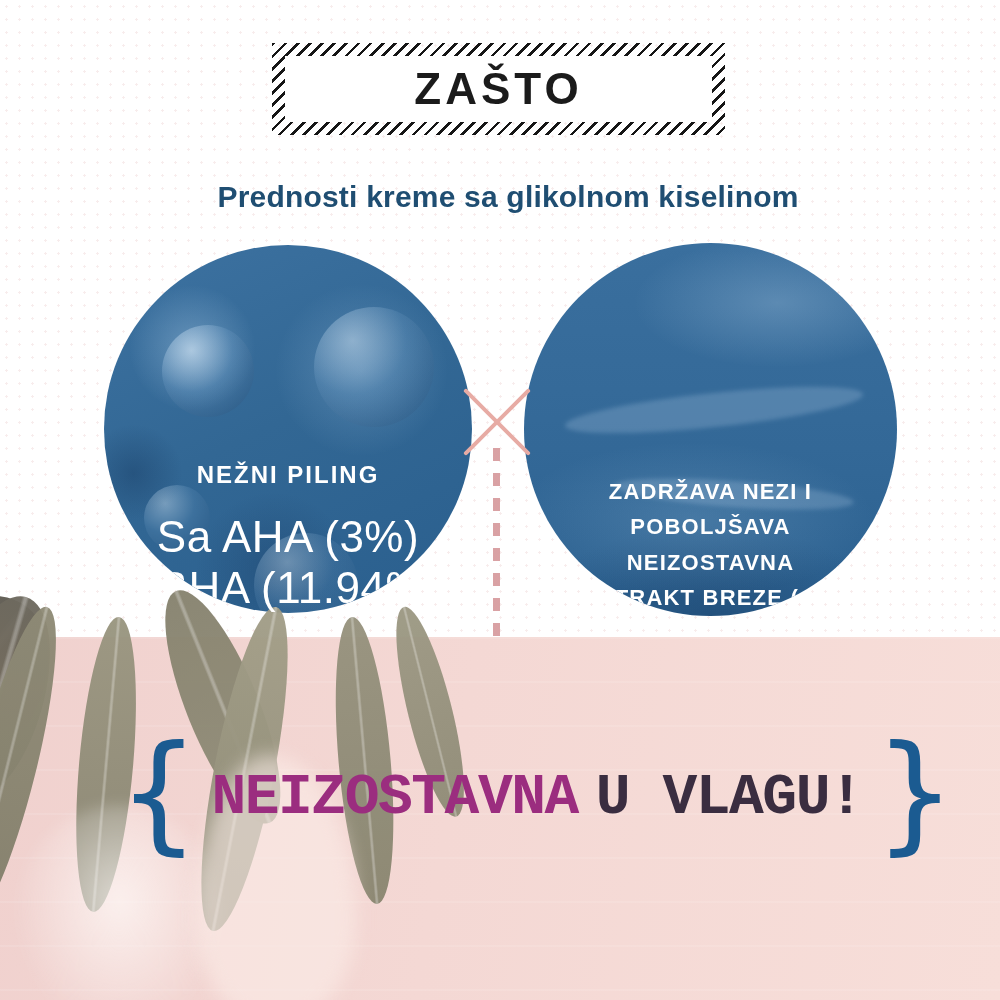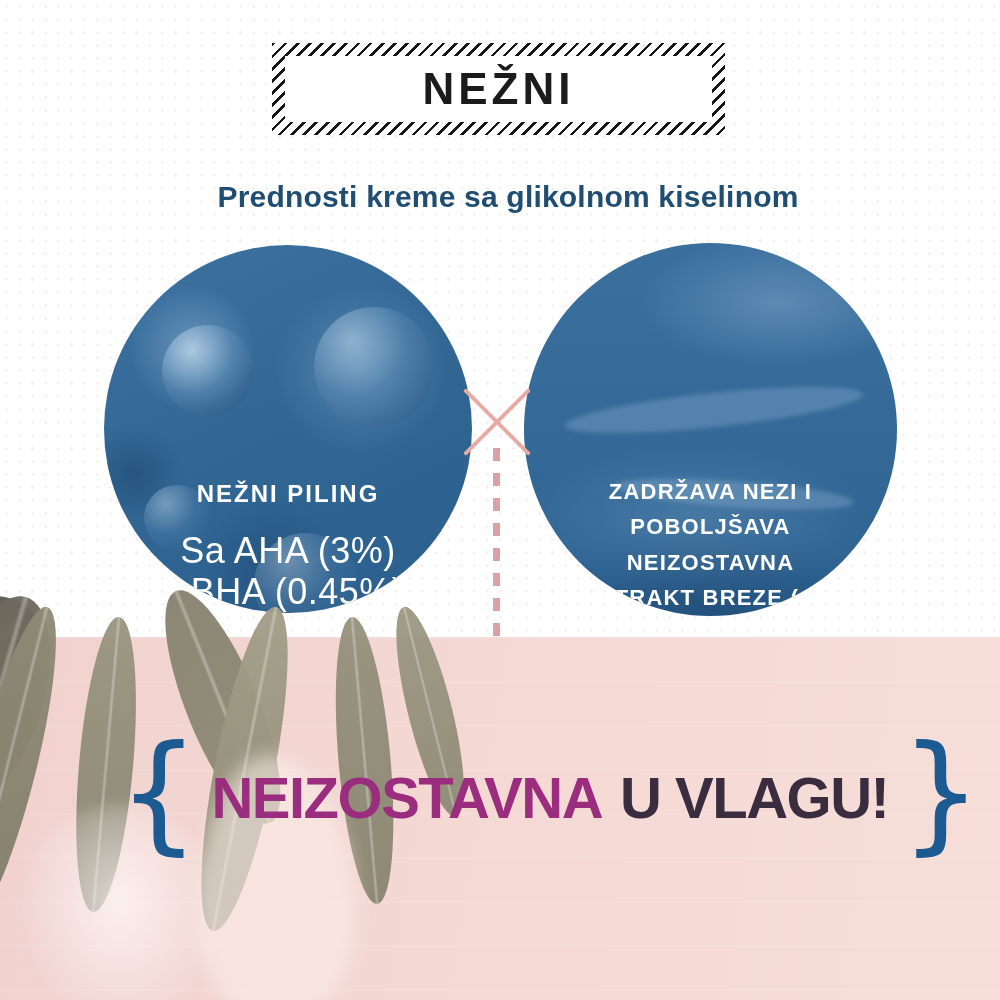--- a/index.html
+++ b/index.html
@@ -58,21 +58,21 @@
   .bubble.b3{left:40px;top:240px;width:66px;height:66px;opacity:.7;}
   .bubble.b4{left:150px;top:288px;width:104px;height:104px;opacity:.65;}
   .streak{position:absolute;border-radius:50%;background:rgba(210,232,248,.20);filter:blur(2px);}
   .streak.s1{left:40px;top:150px;width:300px;height:34px;transform:rotate(-6deg);}
   .streak.s2{left:90px;top:238px;width:240px;height:26px;transform:rotate(4deg);}
   .circle-content{position:relative;z-index:2;padding:0 26px;}
   .circle-title{
     font-size:24px;font-weight:bold;letter-spacing:2px;margin-bottom:22px;
   }
   .circle-big{
-    font-size:36px;font-weight:normal;line-height:1.16;letter-spacing:.5px;
+    font-size:44px;font-weight:normal;line-height:1.16;letter-spacing:.5px;
     font-family:"Liberation Sans",sans-serif;
   }
   .circle-line{
     font-size:22px;font-weight:bold;letter-spacing:1.2px;line-height:1.62;
   }
   .x-mark{position:absolute;left:457px;top:382px;width:80px;height:80px;z-index:1;}
   .x-mark .xa,.x-mark .xb{
     position:absolute;left:-6px;top:38px;width:92px;height:4px;border-radius:2px;
     background:#e7aba4;
   }
@@ -118,48 +118,48 @@
     background:rgba(252,238,233,.58);filter:blur(9px);}
   
   .headline{
     position:absolute;left:118px;top:96px;z-index:5;
     display:flex;align-items:center;gap:12px;white-space:nowrap;
   }
   .brace{
     font-family:"DejaVu Sans",sans-serif;font-size:128px;line-height:1;
     color:#1b5b91;font-weight:normal;transform:translateY(-4px);
   }
-  .hl{font-size:58px;font-weight:bold;letter-spacing:-1.5px;}
+  .hl{font-size:58px;font-weight:bold;letter-spacing:-1.5px;font-family:Liberation Mono, monospace;}
   .hl-magenta{color:#9b2d7f;}
   .hl-dark{color:#3a2d40;margin-left:6px;}
 </style>
 </head>
 <body>
 
 <div class="canvas">
 
   <section class="top-section">
 
     <div class="zasto-box">
       <div class="zasto-inner">
-        <h1 class="zasto-title">NEŽNI</h1>
+        <h1 class="zasto-title">ZAŠTO</h1>
       </div>
     </div>
 
     <h2 class="subtitle">Prednosti kreme sa glikolnom kiselinom</h2>
 
     <div class="circle circle-left">
       <div class="bubble b1"></div>
       <div class="bubble b2"></div>
       <div class="bubble b3"></div>
       <div class="bubble b4"></div>
       <div class="circle-content">
         <div class="circle-title">NEŽNI PILING</div>
         <div class="circle-big">Sa AHA (3%)</div>
-        <div class="circle-big">i BHA (0.45%)</div>
+        <div class="circle-big">i BHA (11.94%)</div>
       </div>
     </div>
 
     <div class="x-mark">
       <span class="xa"></span>
       <span class="xb"></span>
     </div>
 
     <div class="circle circle-right">
       <div class="streak s1"></div>

